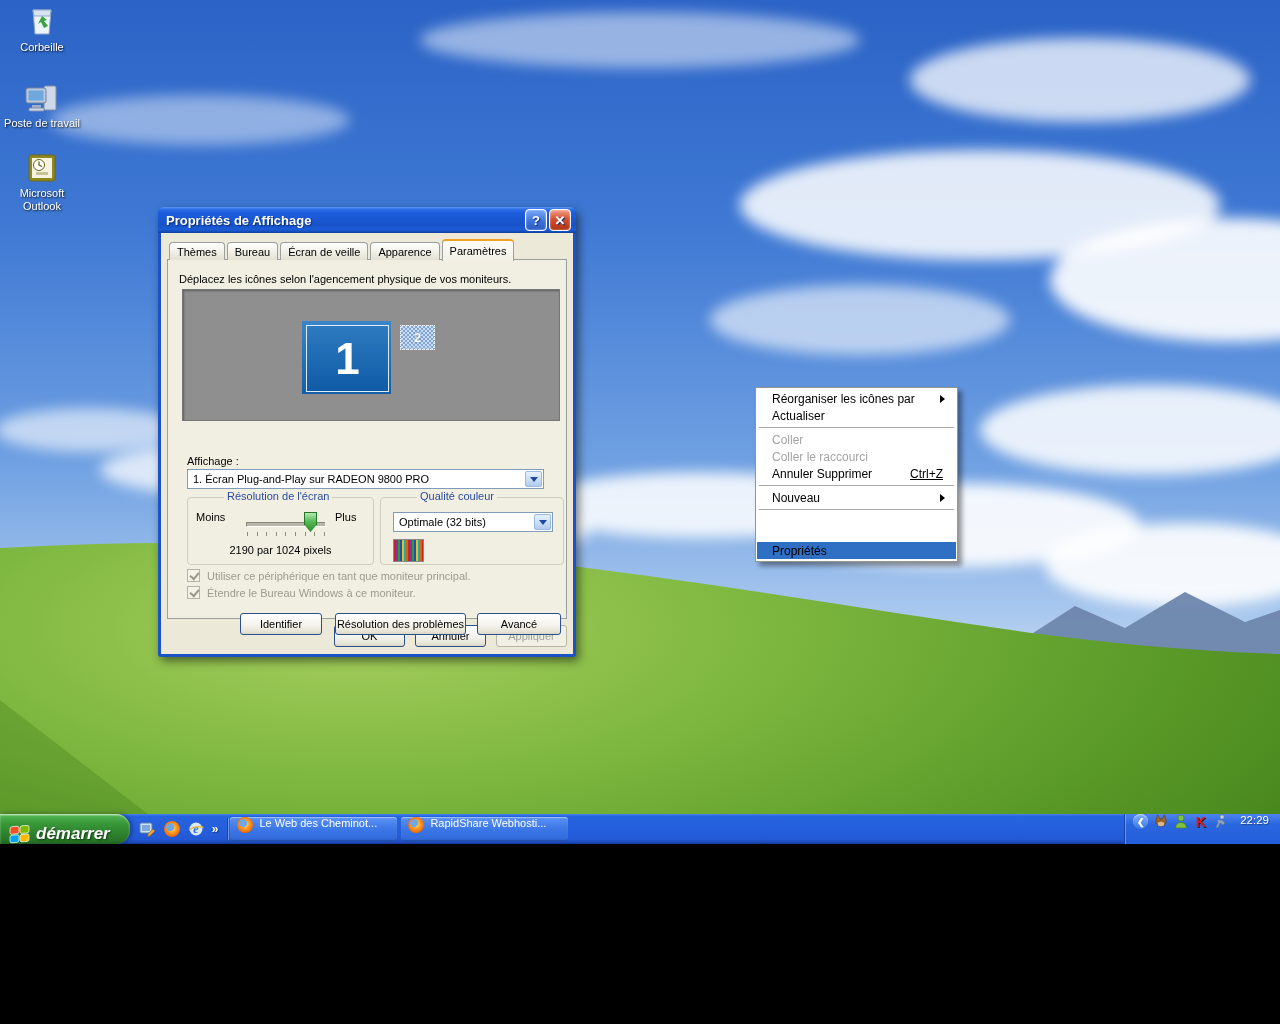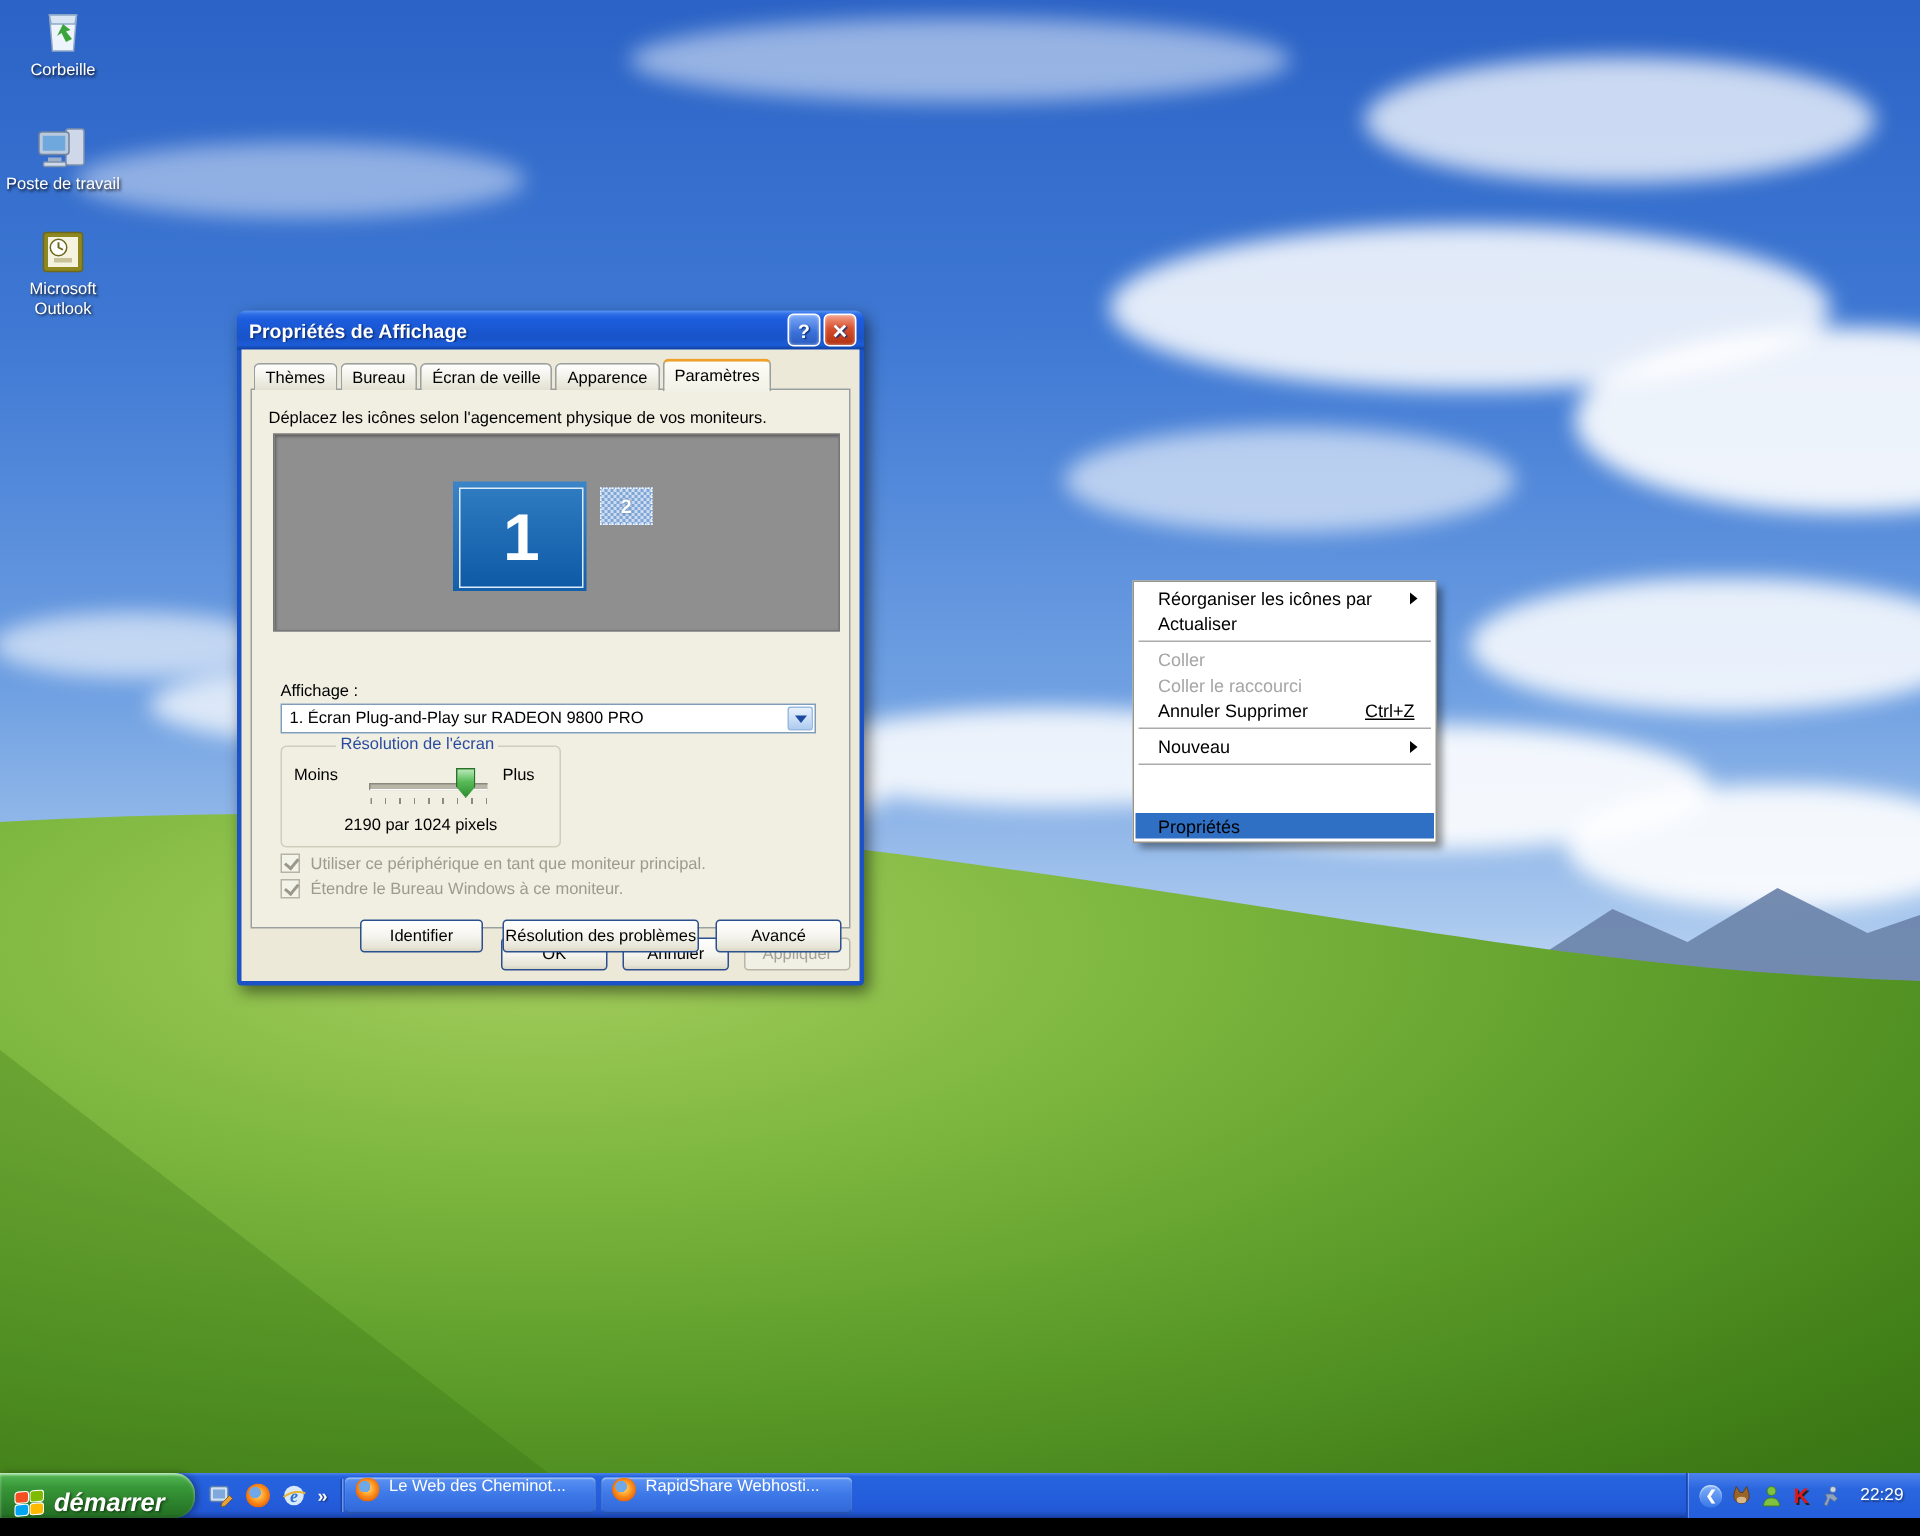--- a/index.html
+++ b/index.html
@@ -1,16 +1,16 @@
 <!DOCTYPE html>
 <html><head>
 <meta charset="utf-8">
 <style>
   html,body{margin:0;padding:0;background:#000;}
-  #screen{position:relative;width:1280px;height:1012px;overflow:hidden;
+  #screen{position:relative;width:1280px;height:844px;overflow:hidden;
     font-family:"Liberation Sans",sans-serif;font-size:11px;color:#000;}
   #wallpaper{position:absolute;inset:0;}
 
   
   .desk-icon{position:absolute;width:80px;text-align:center;cursor:default;}
   .desk-icon svg{display:block;margin:0 auto;}
   .desk-icon .lbl{display:block;margin-top:3px;color:#fff;font-size:11px;line-height:13px;
     text-shadow:1px 1px 2px rgba(0,0,0,.85);}
 
   
@@ -118,21 +118,21 @@
     text-shadow:1px 1px 2px rgba(0,0,0,.55);
     background:linear-gradient(180deg,#8ed88e 0%,#4eb14e 8%,#389738 32%,#2e852e 62%,#257225 92%,#1c5a1c 100%);
     box-shadow:2px 0 5px rgba(0,0,0,.35),inset 0 1px 2px rgba(255,255,255,.5);}
   .ql{display:flex;align-items:center;gap:8px;padding:0 9px;}
   .ql .chev{color:#fff;font-weight:bold;font-size:12px;text-shadow:1px 1px 1px rgba(0,0,0,.4);}
   .qdiv{width:1px;margin:4px 0;background:#1a46ac;box-shadow:1px 0 0 rgba(255,255,255,.35);}
   .twin{width:153px;margin:3px 2px;border-radius:3px;display:flex;align-items:flex-start;gap:6px;
     padding:0 7px;color:#fff;font-size:11px;white-space:nowrap;overflow:hidden;
     background:linear-gradient(180deg,#5b92f2,#3e79e8 45%,#3067d8);
     box-shadow:inset 0 1px 1px rgba(255,255,255,.45),inset 0 -1px 1px rgba(0,0,0,.25);}
-  .tray{margin-left:auto;display:flex;align-items:center;gap:5px;padding:0 11px 0 8px;
+  .tray{margin-left:auto;display:flex;align-items:flex-start;gap:5px;padding:0 11px 0 8px;
     border-left:1px solid #1a46ac;box-shadow:inset 1px 0 0 rgba(255,255,255,.3);
     background:linear-gradient(180deg,#4e83ee,#2a66de 35%,#245edc);}
   .tray .clock{color:#fff;font-size:11.5px;margin-left:7px;text-shadow:1px 1px 1px rgba(0,0,0,.35);}
   .tchev{width:15px;height:15px;border-radius:50%;
     background:linear-gradient(180deg,#7fb0f8,#3a78e8);display:flex;align-items:center;
     justify-content:center;color:#fff;font-weight:bold;font-size:9px;
     box-shadow:inset 0 1px 1px rgba(255,255,255,.6);}
   .tchev::before{content:"❮";}
   .kico{width:15px;height:15px;display:flex;align-items:center;justify-content:center;
     color:#e01818;font-weight:900;font-size:14px;text-shadow:1px 1px 0 #222;}
@@ -253,20 +253,30 @@
         <div class="group" id="grp-res">
           <span class="legend">Résolution de l'écran</span>
           <span class="res-less">Moins</span>
           <span class="res-more">Plus</span>
           <div class="slider-track"></div>
           <div class="slider-thumb"></div>
           <div class="ticks"></div>
           <div class="res-value">2190 par 1024 pixels</div>
         </div>
 
+        <div class="group" id="grp-col">
+          <span class="legend">Qualité couleur</span>
+          <div class="combo" id="color-combo">
+            <span class="val">Optimale (32 bits)</span>
+            <span class="arrow">
+                <i></i>
+              </span>
+          </div>
+          <div class="colorbars"></div>
+        </div>
 
         <div class="chkrow" style="top:309px;">
           <span class="chk"></span>
           <span>Utiliser ce périphérique en tant que moniteur principal.</span>
         </div>
         <div class="chkrow" style="top:326px;">
           <span class="chk"></span>
           <span>Étendre le Bureau Windows à ce moniteur.</span>
         </div>
 

